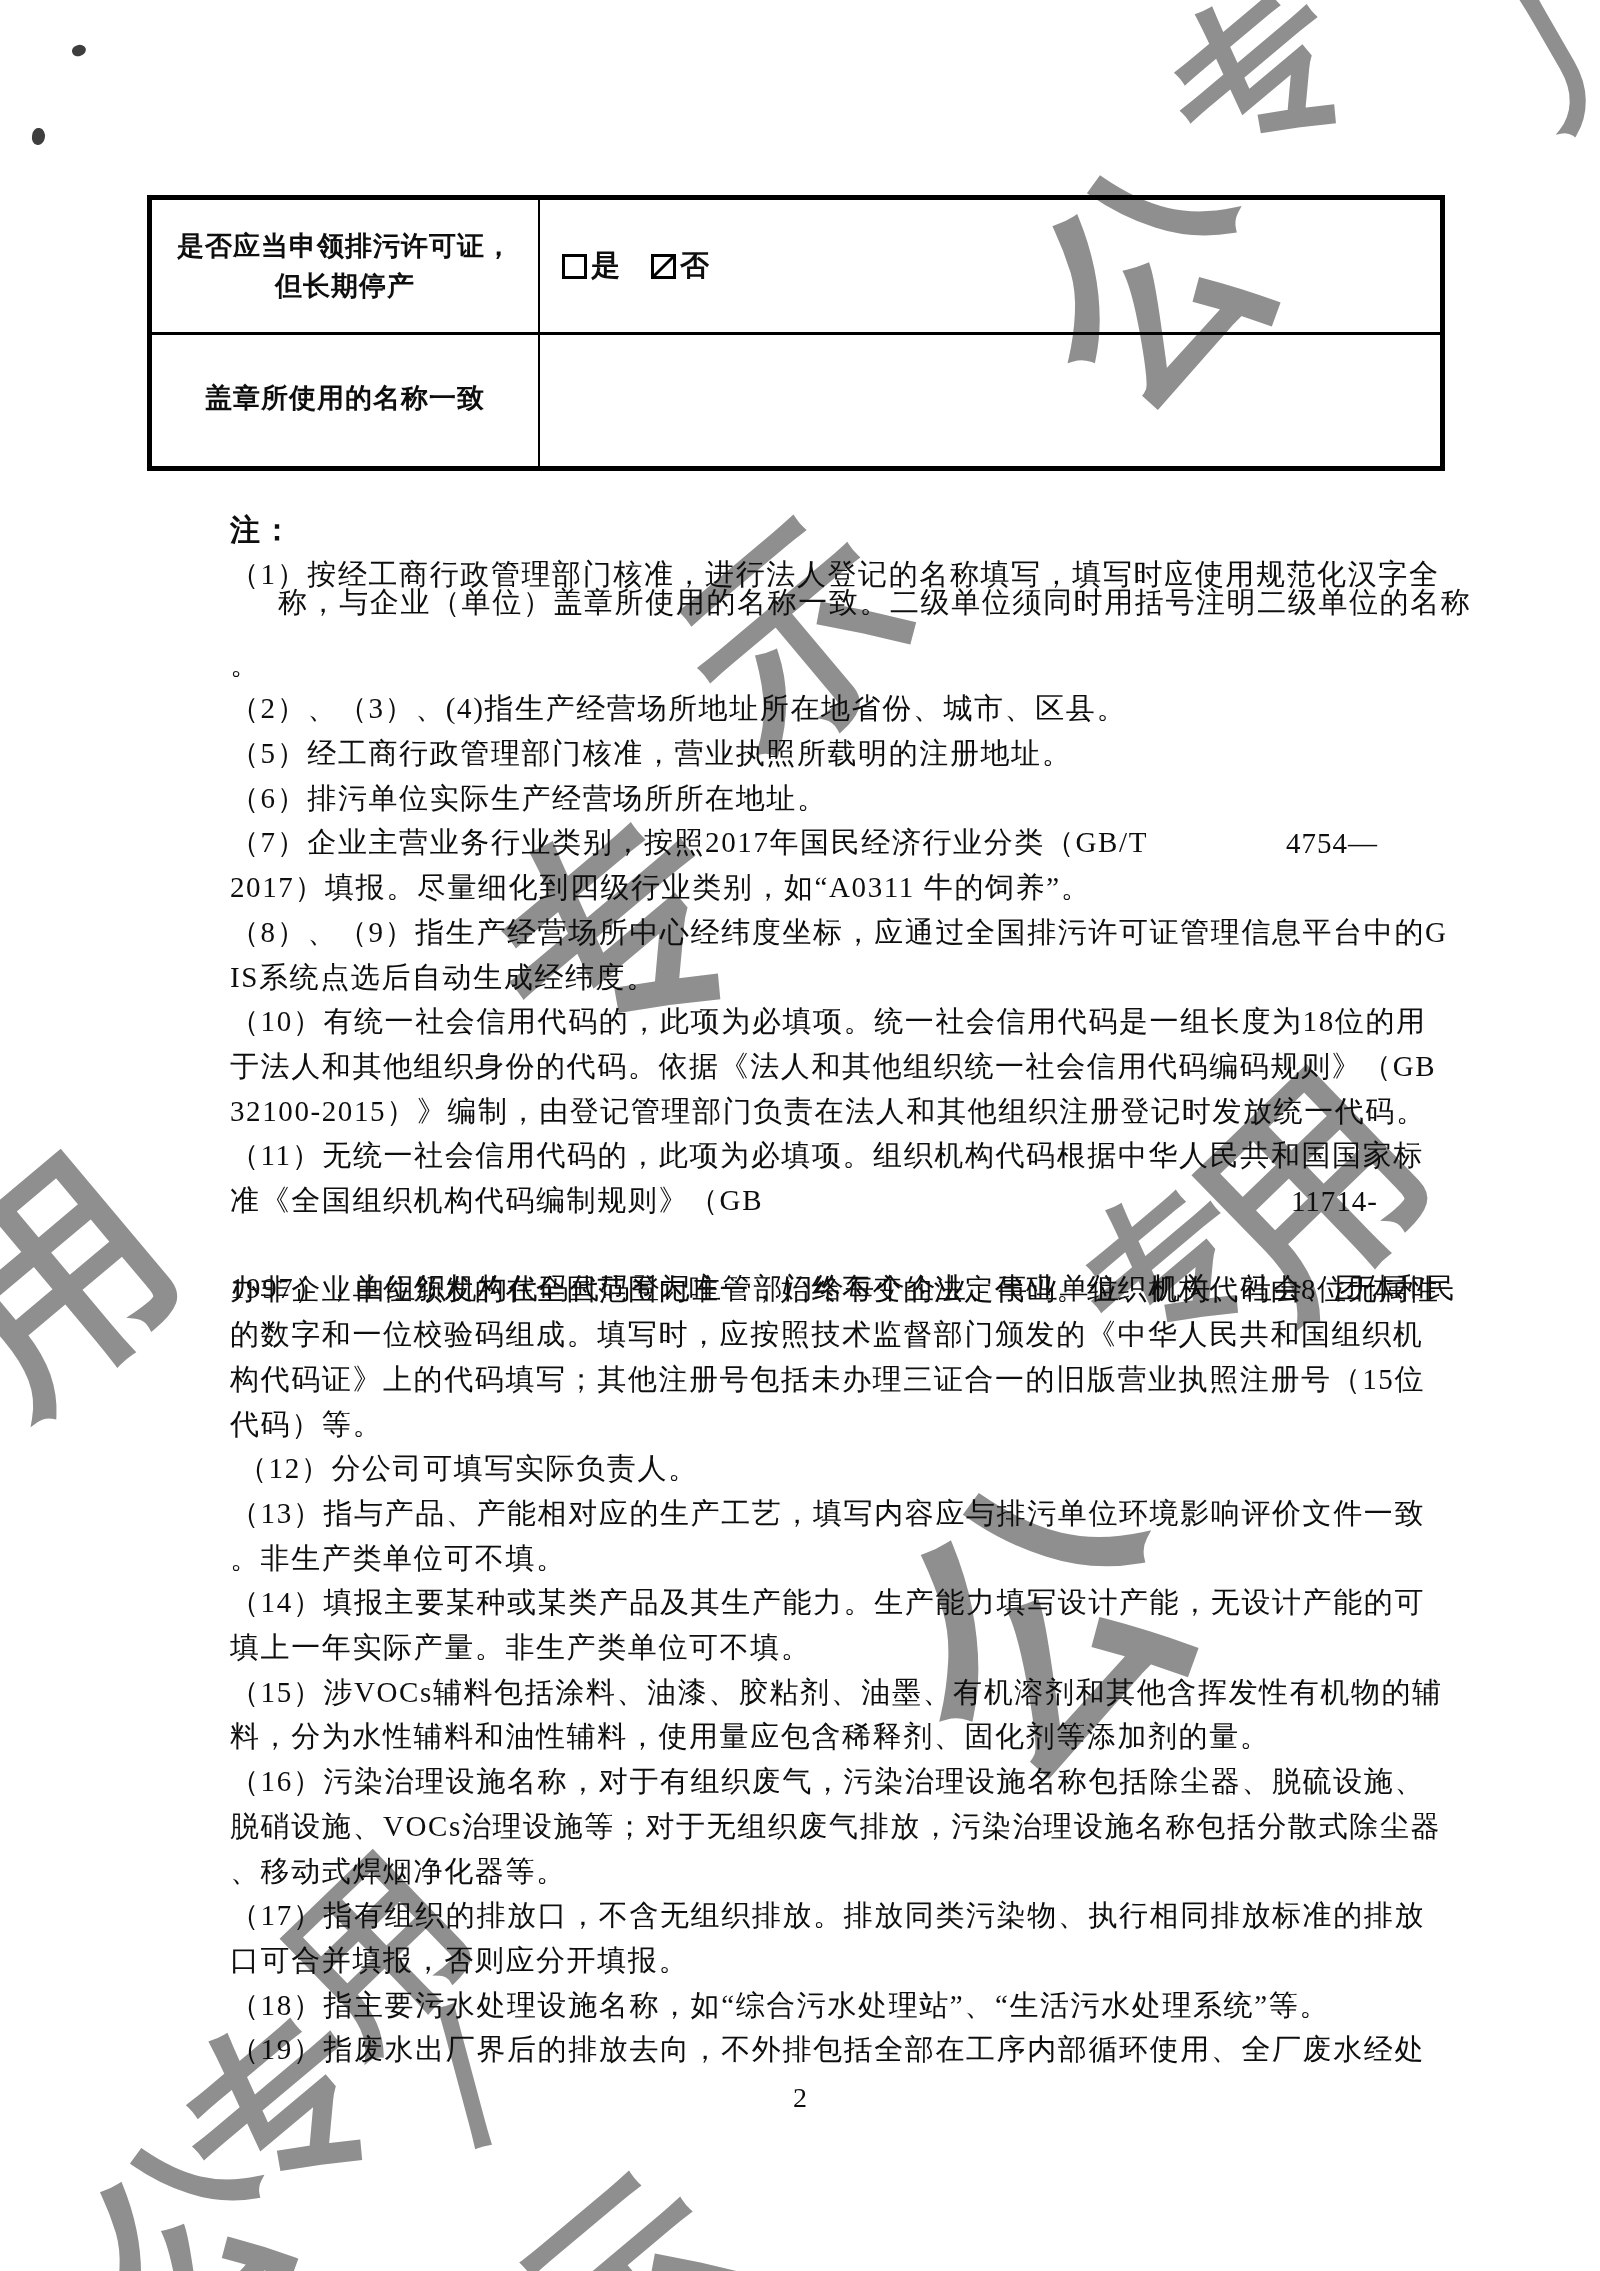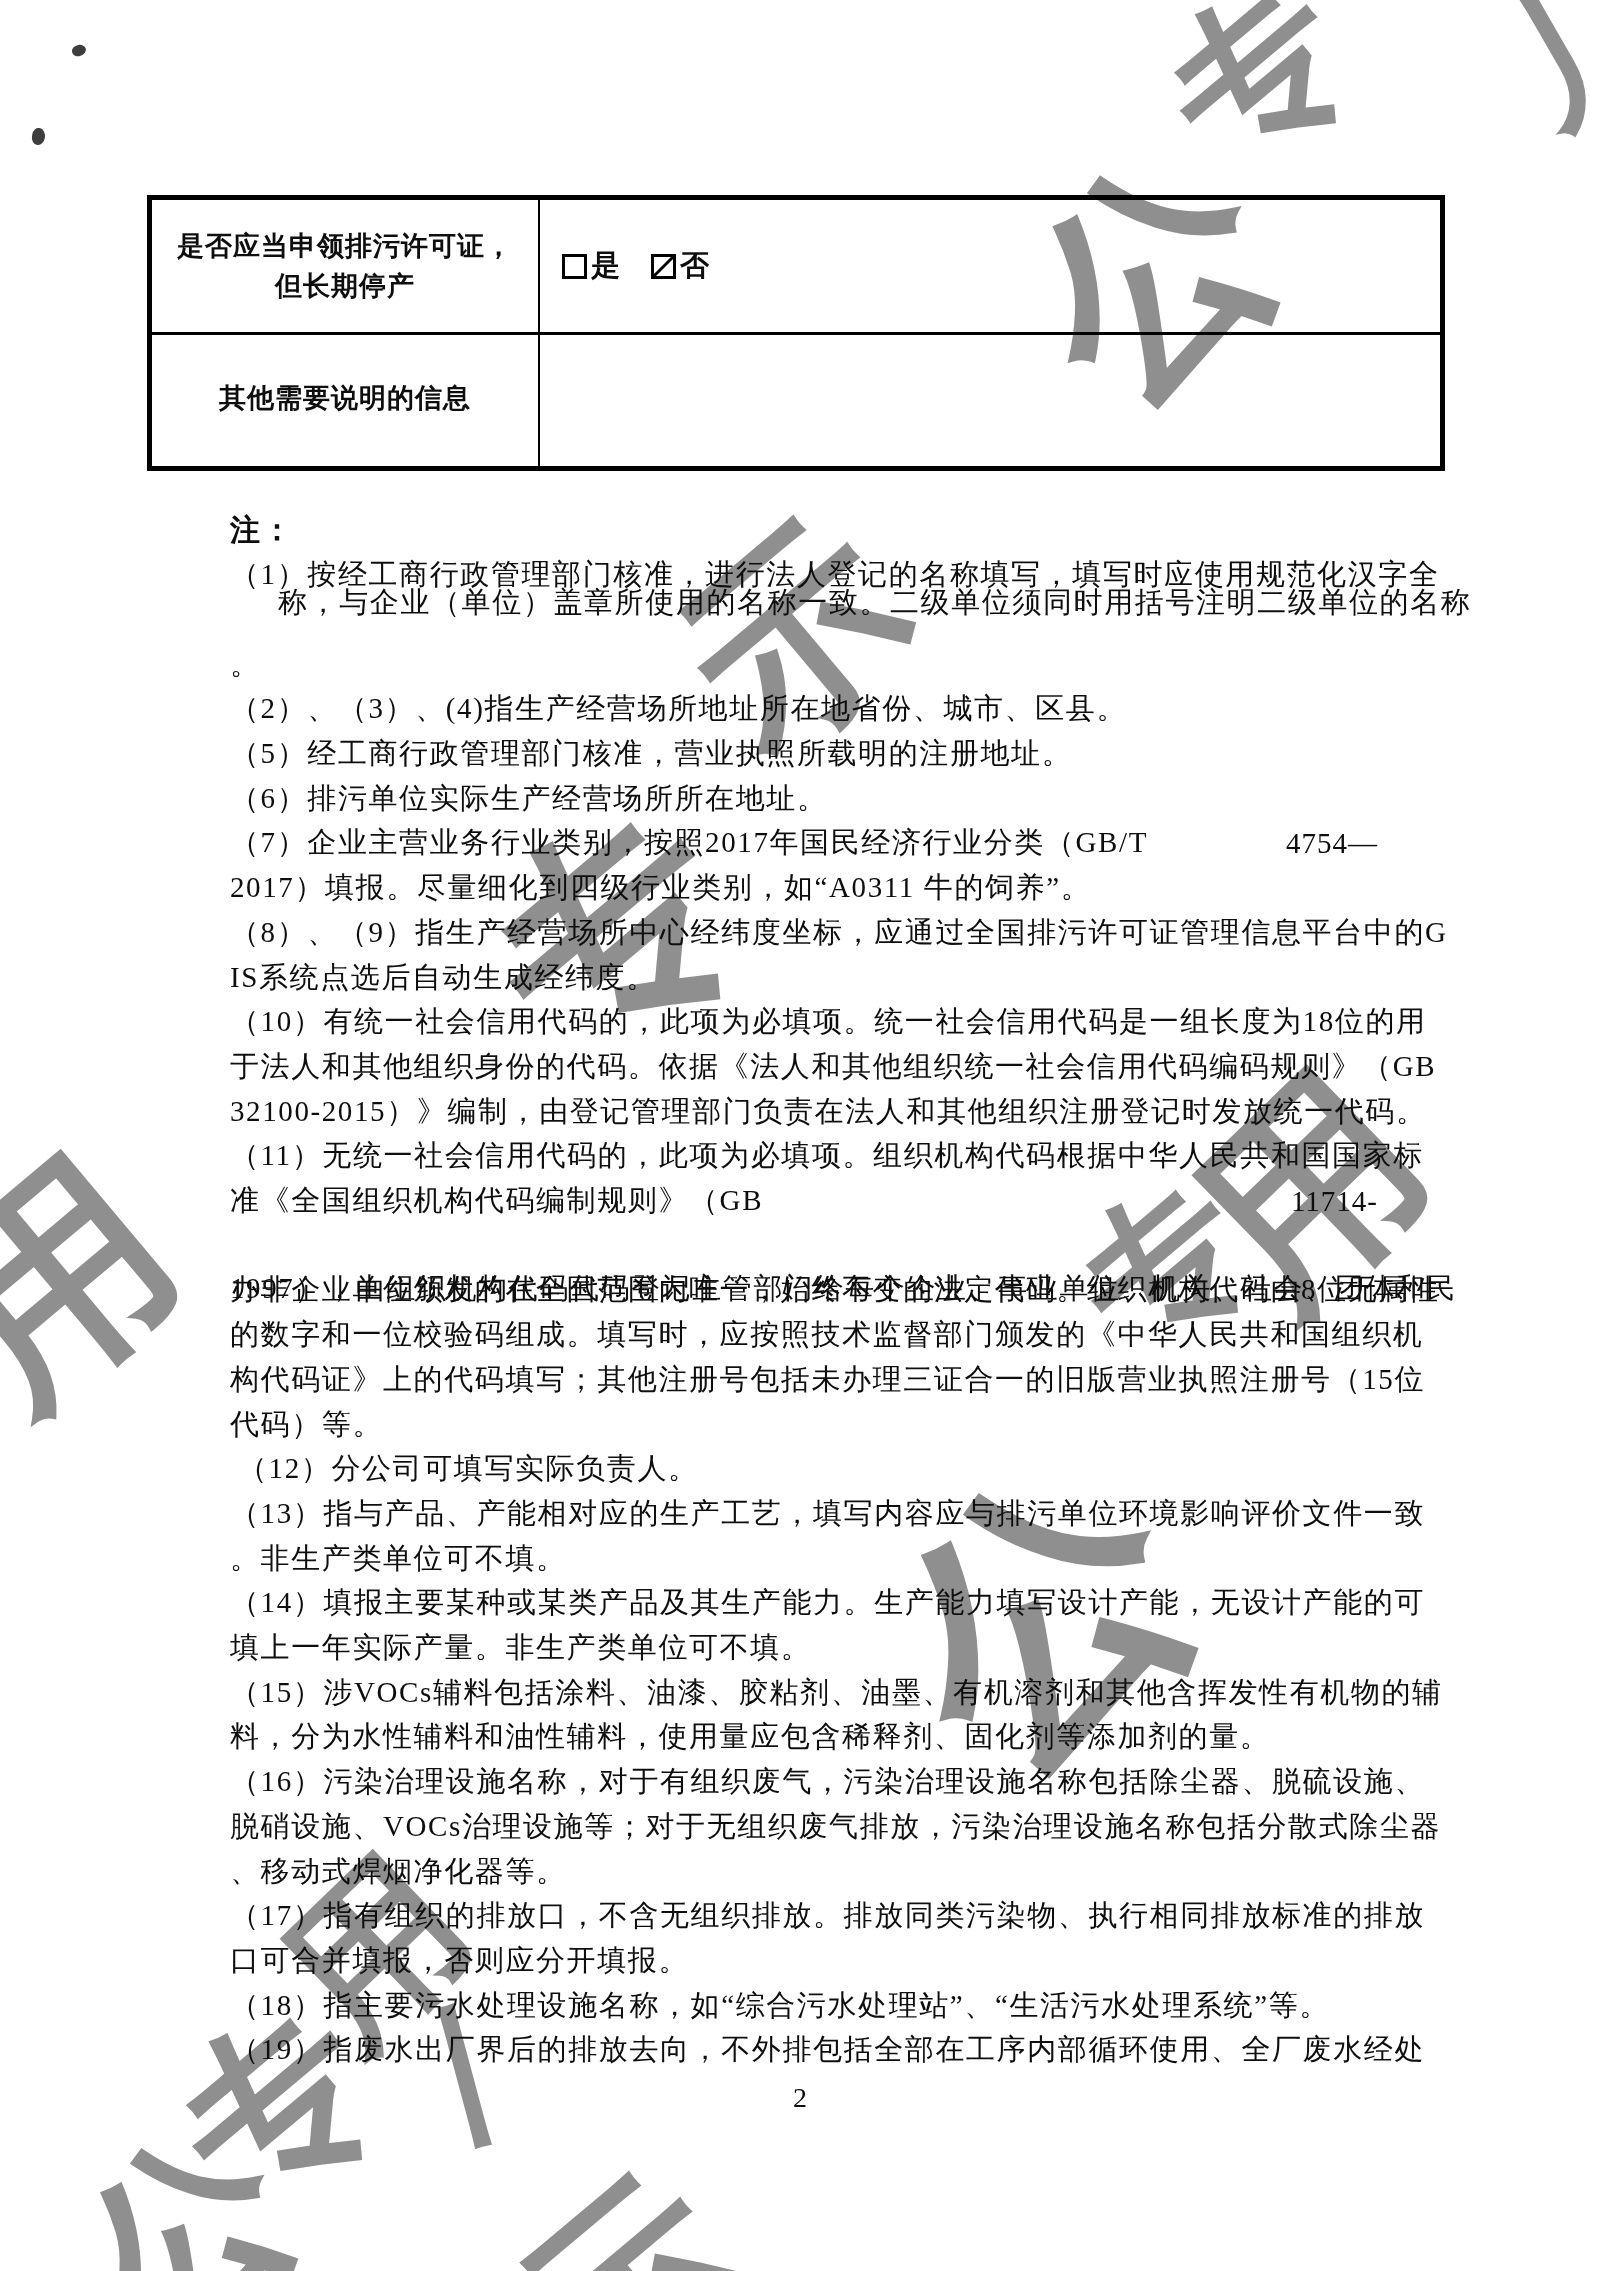--- a/index.html
+++ b/index.html
@@ -92,21 +92,21 @@
 
     <div id="row1-value">
       <span class="cb" id="cb-yes"></span>
       <span>是</span>
       <span class="cb-gap"></span>
       <span class="cb checked" id="cb-no"></span>
       <span>否</span>
     </div>
 
     <div id="row2-label" class="cell-label">
-      <span>其他需要说明的信息</span>
+      <span>盖章所使用的名称一致</span>
     </div>
     <div id="row2-value"></div>
   </div>
 
   <div id="notes">
       <div class="nl bold" style="top: 508px;">
         <span>注：</span>
       </div>
       <div class="nl" style="top: 552.7px;">
         <span>（1）按经工商行政管理部门核准，进行法人登记的名称填写，填写时应使用规范化汉字全</span>

